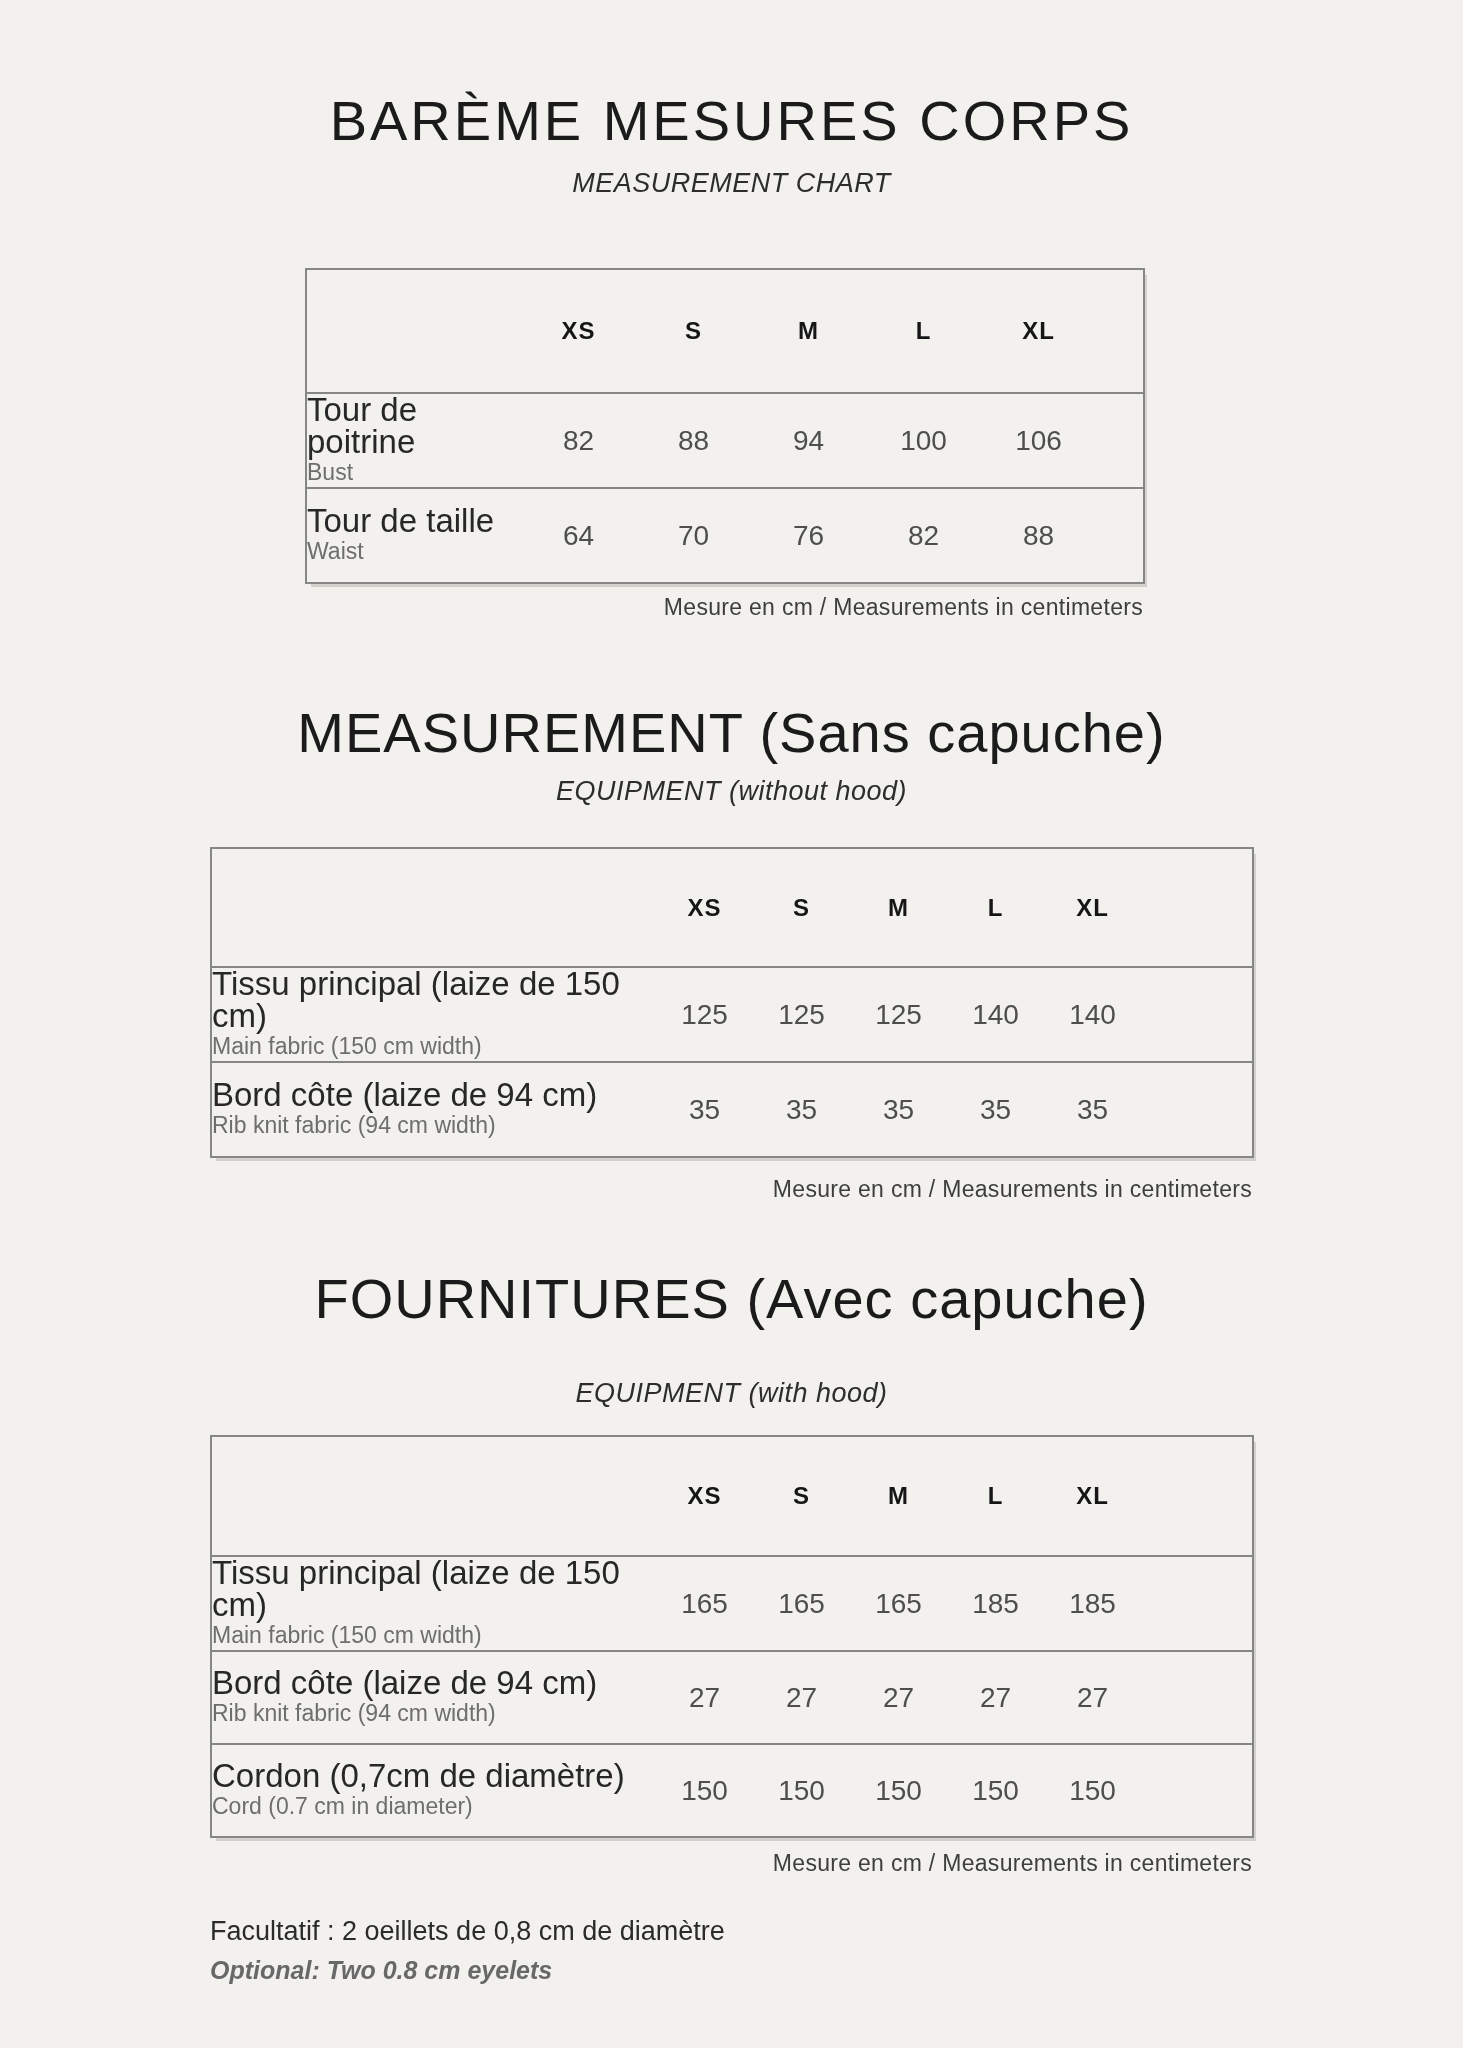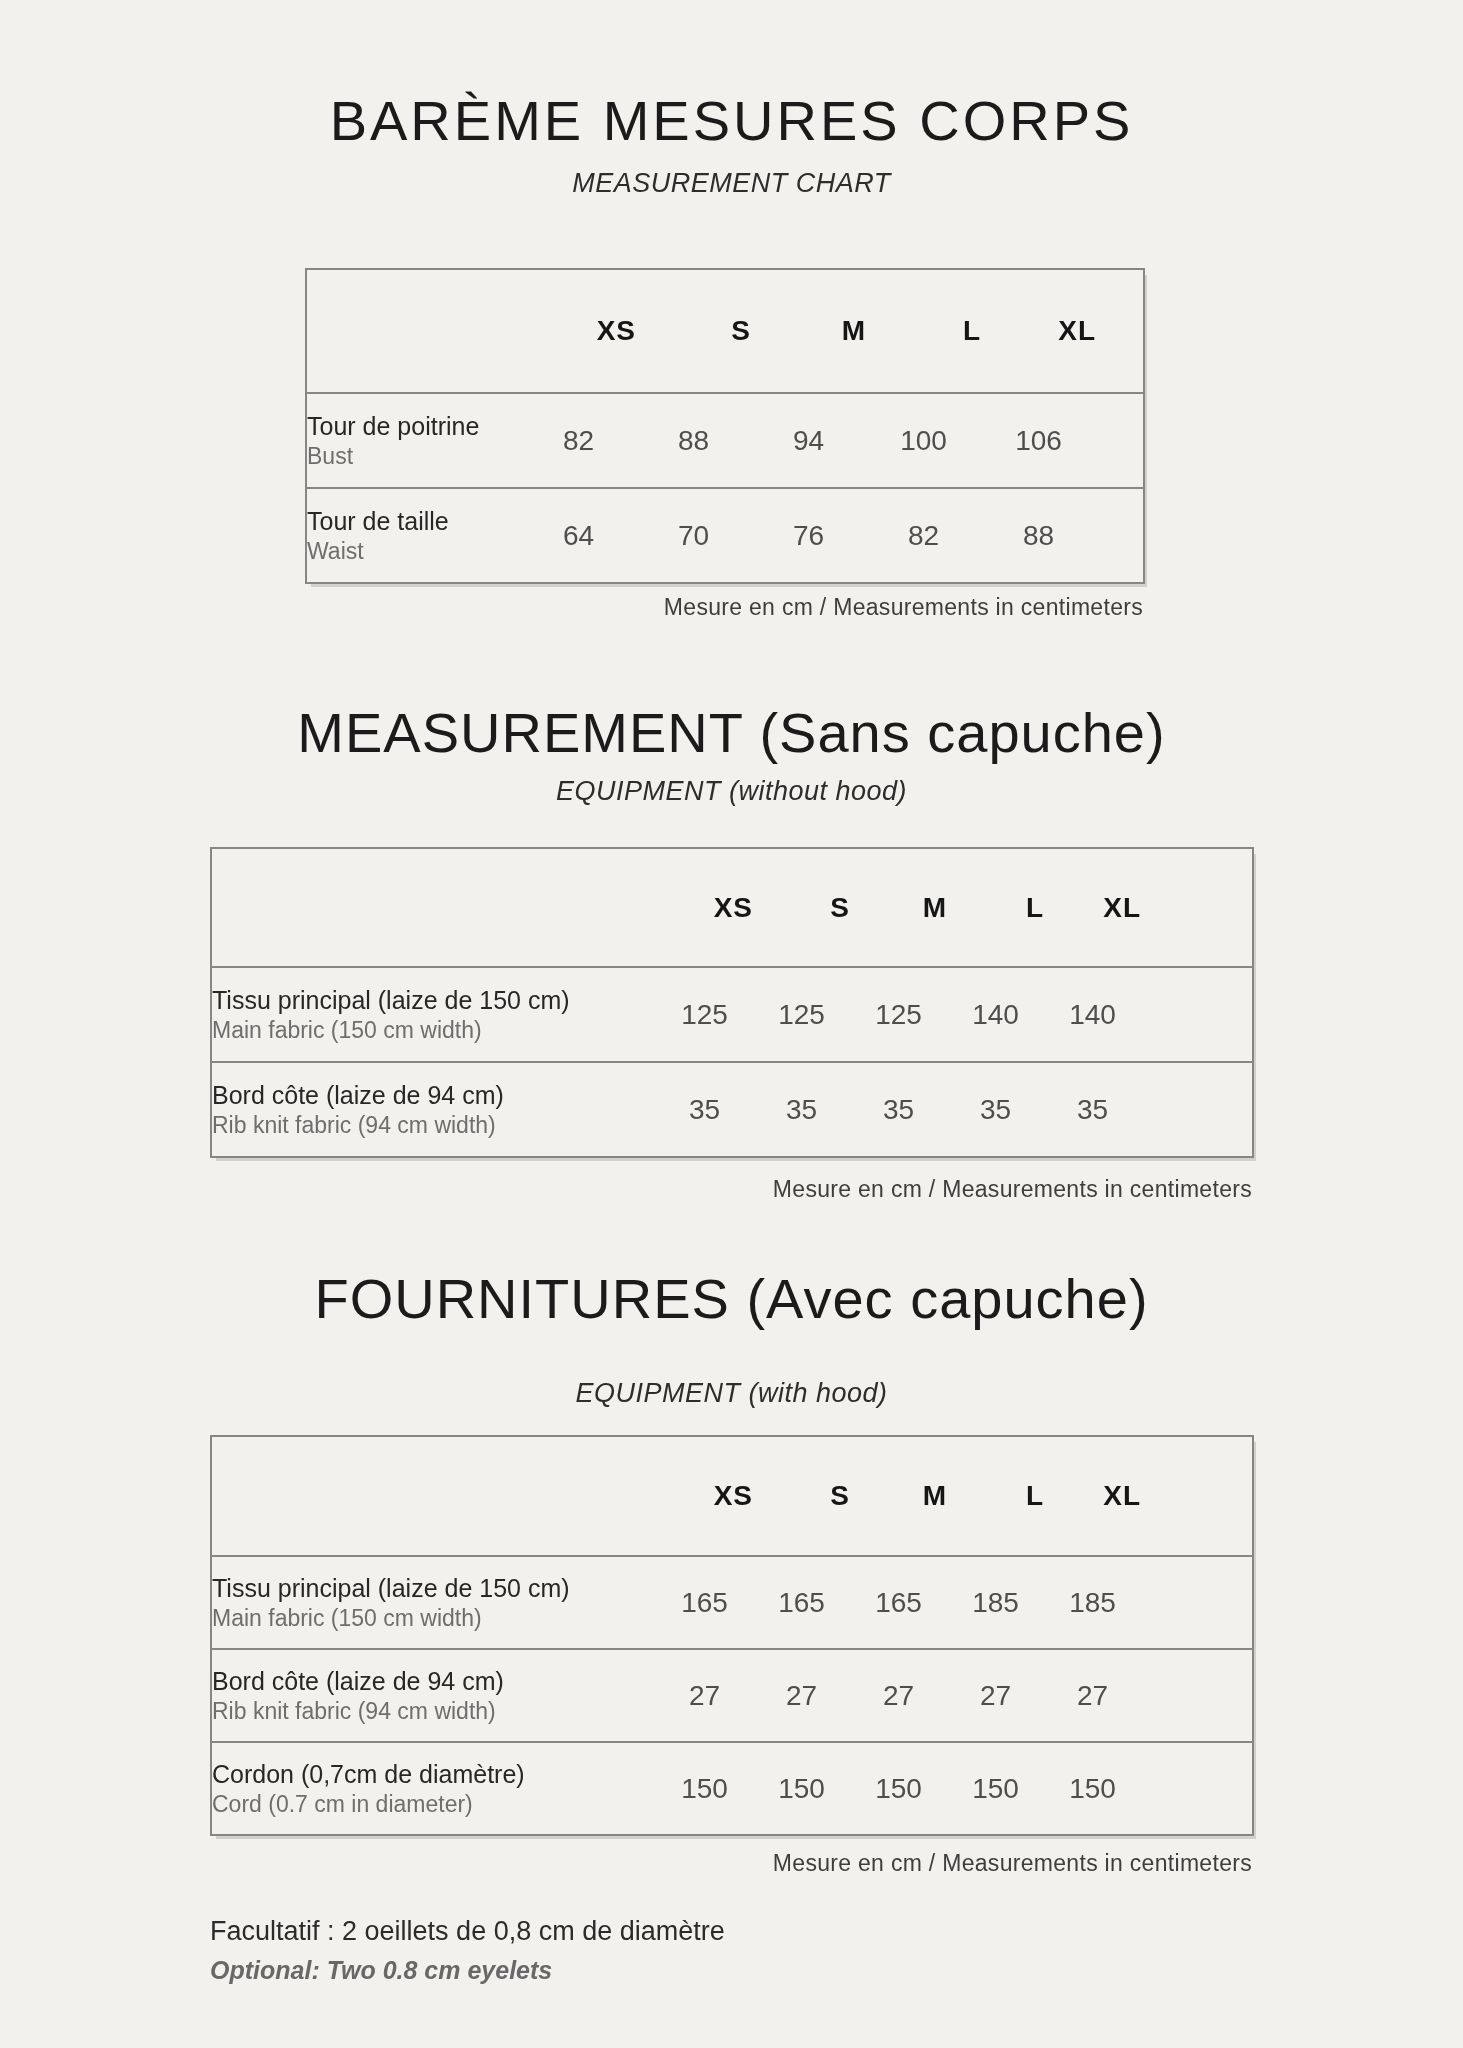--- a/index.html
+++ b/index.html
@@ -29,25 +29,25 @@
   .t1 { left:305px; top:268px; width:838px; }
   .t1 thead tr { height:124px; }
   .t1 tbody tr { height:95px; }
   .t2 { left:210px; top:847px; width:1042px; }
   .t2 thead tr { height:119px; }
   .t2 tbody tr { height:95px; }
   .t3 { left:210px; top:1435px; width:1042px; }
   .t3 thead tr { height:120px; }
   .t3 tbody tr { height:93px; }
   .size-head {
-    font-weight:bold; font-size:28px; color:#161616;
-    text-align:right; letter-spacing:1px;margin-top:37px;
+    font-weight:bold; font-size:24px; color:#161616;
+    text-align:center; letter-spacing:1px;margin-top:37px;
   }
   .label-cell { padding-left:15px; }
-  .label-fr { font-size:25px; color:#272727; line-height:32px; }
+  .label-fr { font-size:33px; color:#272727; line-height:32px; }
   .label-en { font-size:23px; color:#6e6e6e; line-height:29px; }
   .val-cell { text-align:center; font-size:28px; color:#4e4e4e; }
   .unit-note {
     position:absolute; text-align:right; font-size:23px; color:#3e3e3e;
     letter-spacing:0.3px; white-space:nowrap;
   }
   .n1 { left:305px; width:838px; top:594px; }
   .n2 { left:210px; width:1042px; top:1176px; }
   .n3 { left:210px; width:1042px; top:1850px; }
   .hh1 { top:88px; }

